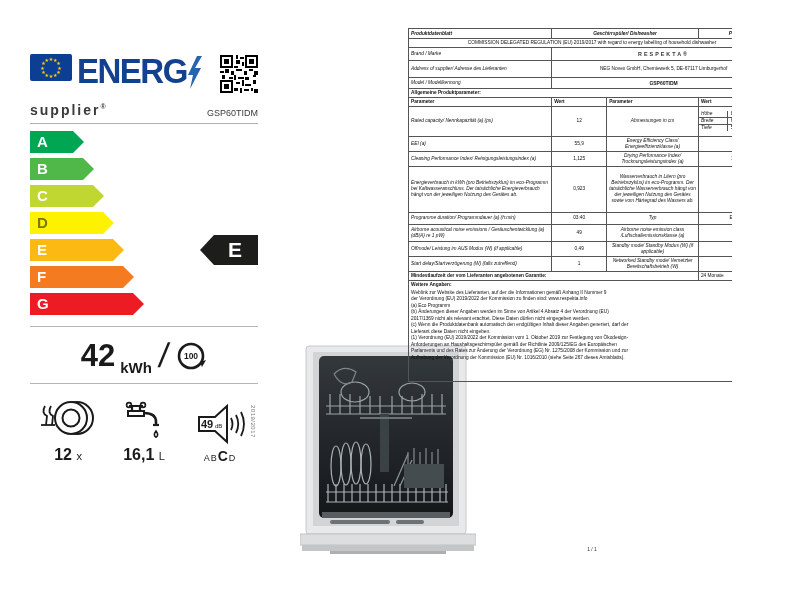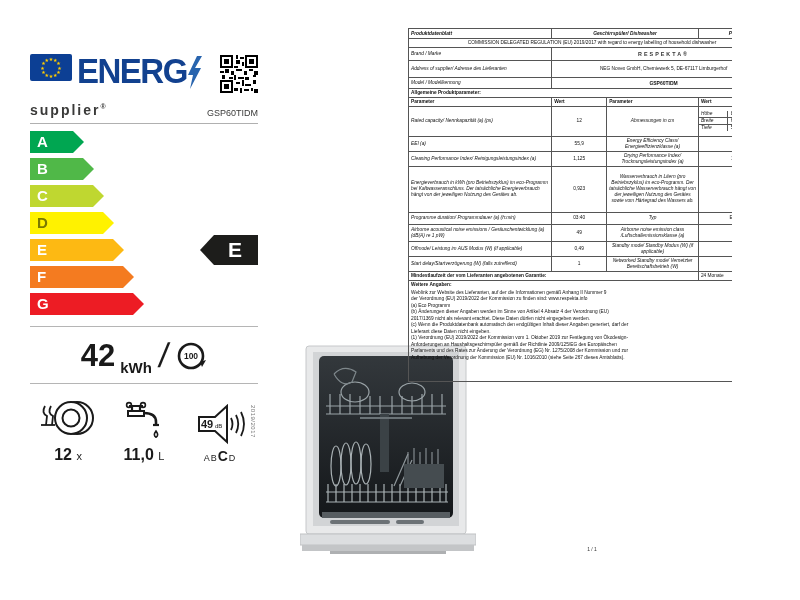--- a/index.html
+++ b/index.html
@@ -191,21 +191,21 @@
       <div class="ecell">
         <svg width="48" height="44" viewBox="0 0 48 44" fill="none" stroke="#1a1a1a">
           <path d="M8,18 h16 v-5 h-16 z" stroke-width="2" fill="#fff"></path>
           <path d="M12,13 v-4 m8,4 v-4 M9,8 h14" stroke-width="2.2"></path>
           <circle cx="9" cy="7" r="2.4" stroke-width="1.6"></circle>
             <circle cx="23" cy="7" r="2.4" stroke-width="1.6"></circle>
           <path d="M24,15 c8,0 12,3 12,9 v3" stroke-width="2.6"></path>
           <path d="M33,27 h6" stroke-width="2.2"></path>
           <path d="M36,33 c-2.2,3 -2.2,5 0,6.2 c2.2,-1.2 2.2,-3.2 0,-6.2 z" stroke-width="1.6"></path>
         </svg>
-        <div class="ecell-val"><span>11,0</span> <span class="unit">L</span></div>
+        <div class="ecell-val"><span>16,1</span> <span class="unit">L</span></div>
       </div>
       <div class="ecell">
         <svg width="58" height="42" viewBox="0 0 58 42" fill="none" stroke="#1a1a1a">
           <polygon points="8,13 24,13 36,2 36,38 24,27 8,27" stroke-width="2" fill="#fff"></polygon>
           <path d="M40,14 q3,6 0,12" stroke-width="1.8"></path>
           <path d="M45,11 q4.5,9 0,18" stroke-width="1.8"></path>
           <path d="M50,8 q6,12 0,24" stroke-width="1.8"></path>
           <text x="10" y="24" font-size="11" font-weight="bold" font-family="Liberation Sans" fill="#1a1a1a" stroke="none">49</text>
           <text x="24" y="24" font-size="6" font-family="Liberation Sans" fill="#1a1a1a" stroke="none">dB</text>
         </svg>

